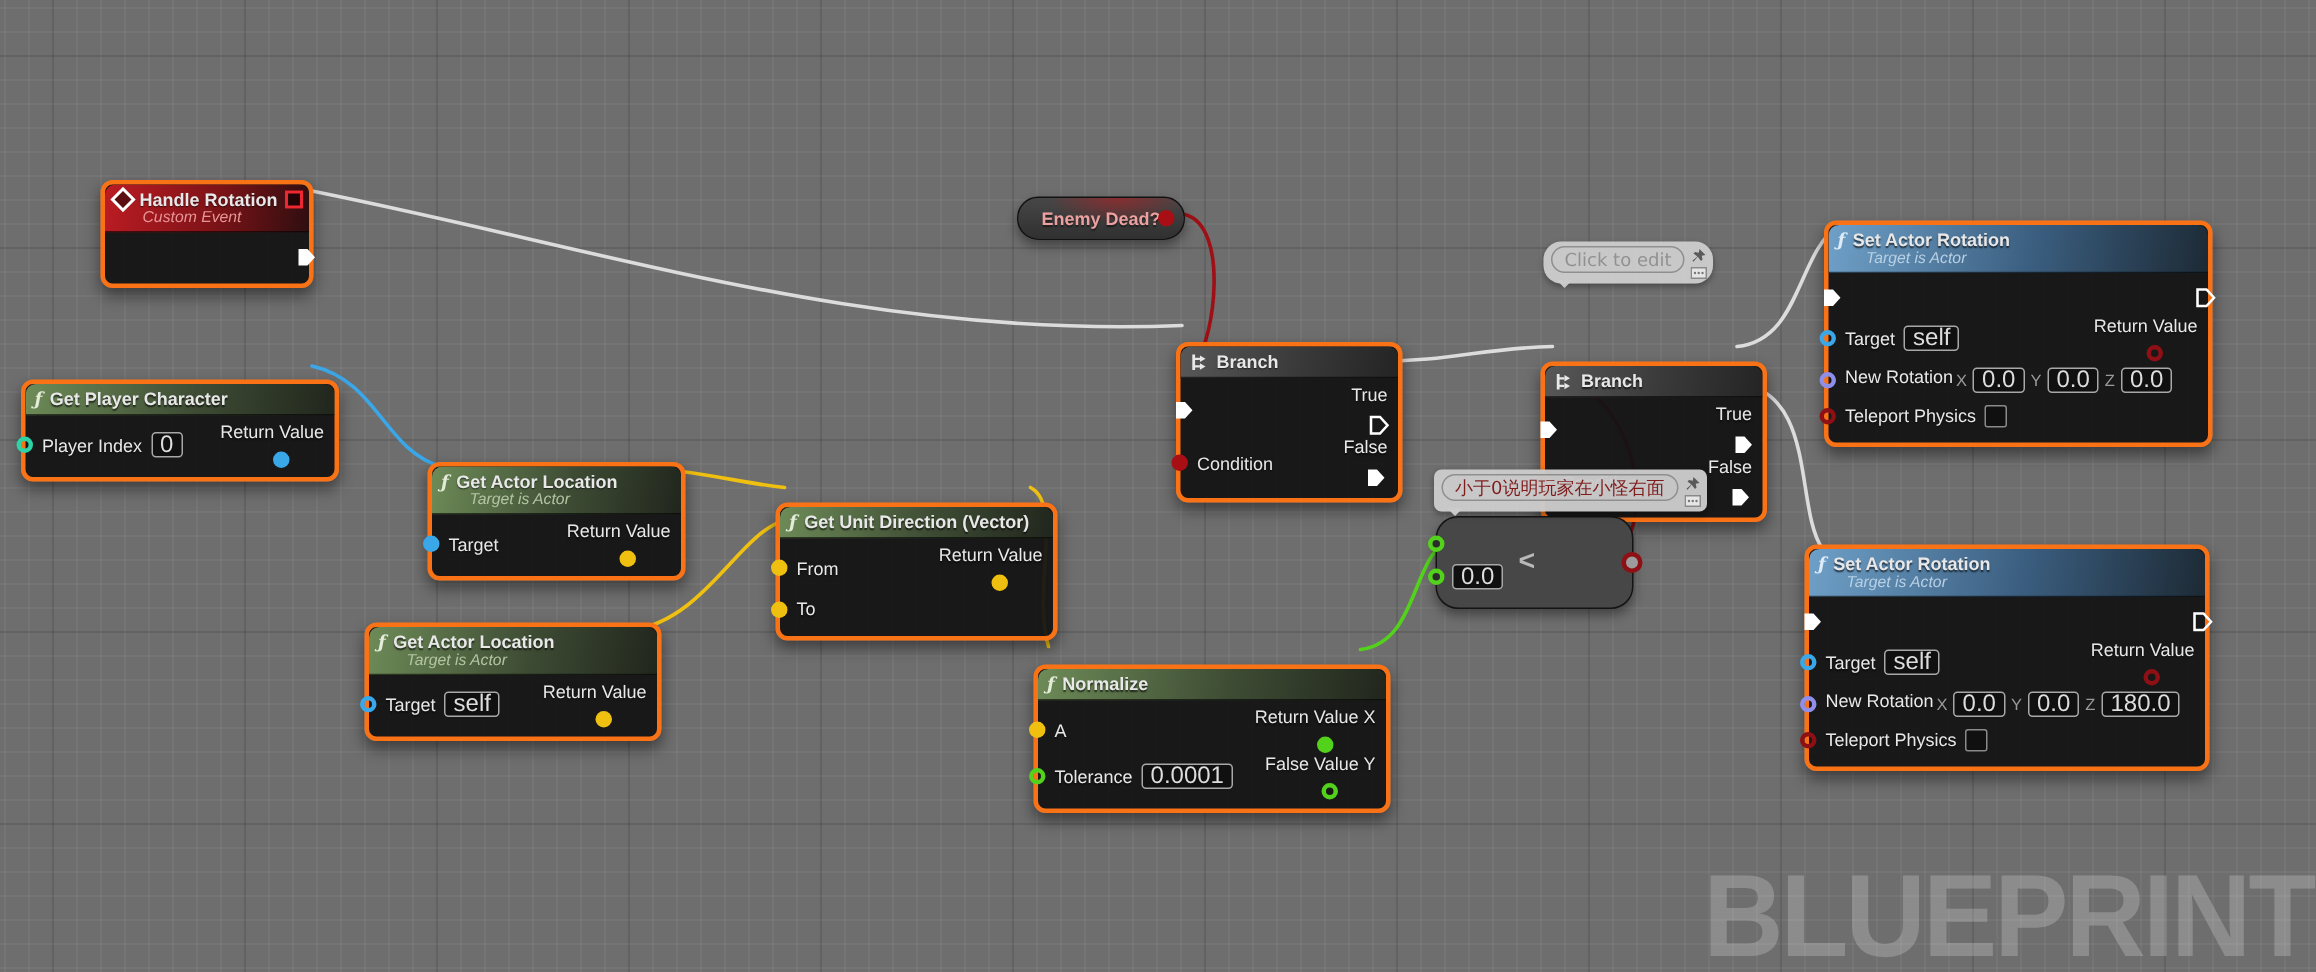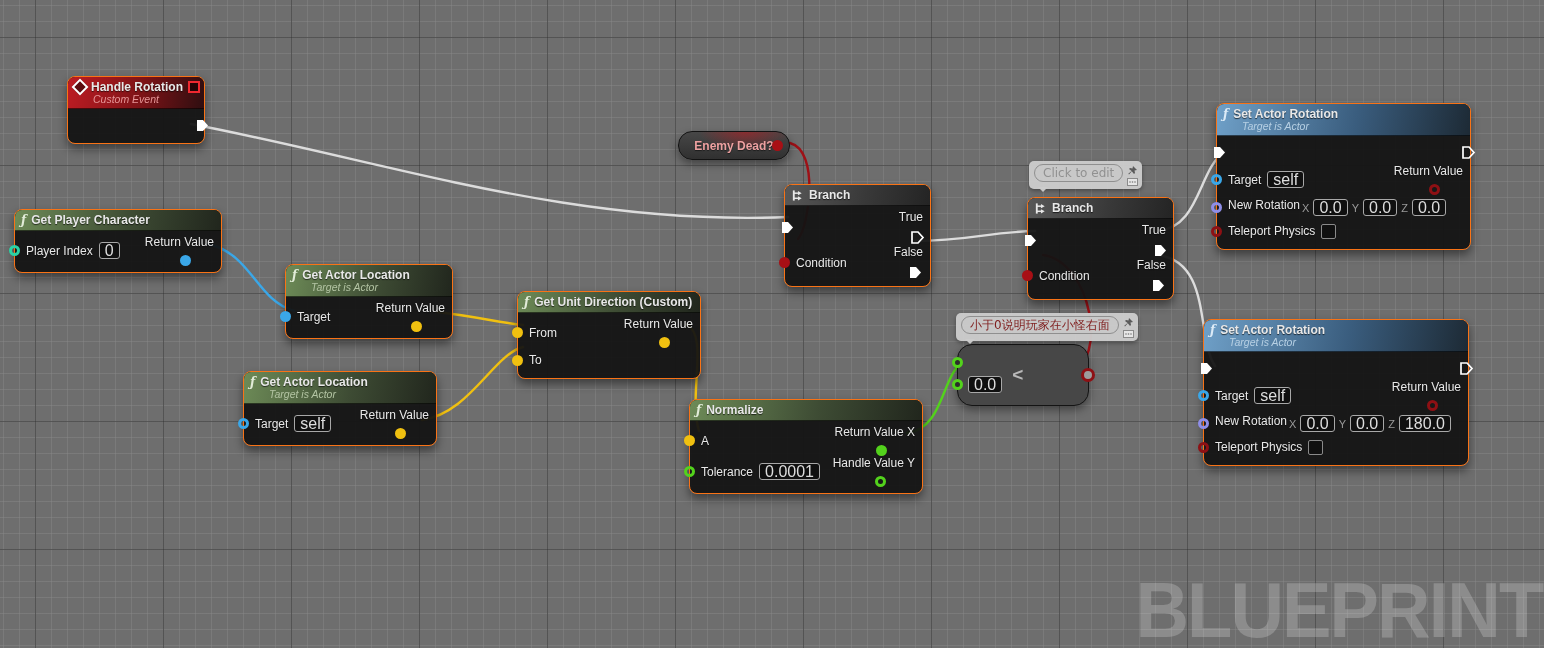--- a/index.html
+++ b/index.html
@@ -20,22 +20,23 @@
     font-size:78px;font-weight:bold;letter-spacing:-2px;
     color:rgba(255,255,255,.21);transform:scaleX(.95);transform-origin:right;
     user-select:none;
   }
   svg.wires{position:absolute;left:0;top:0;z-index:1;pointer-events:none;}
   svg.wires path{fill:none;stroke-width:2.4;stroke-linecap:round;}
 
   .node{
     position:absolute;z-index:2;color:#e8e8e8;
     background:rgba(19,19,19,.94);
-    border:1px solid #f97316;border-radius:8px;
+    border:3px solid #f97316;border-radius:8px;
     box-shadow:0 5px 10px rgba(0,0,0,.45);
+    margin-top:44px;
   }
   .hdr{border-radius:7px 7px 0 0;padding:3px 8px 3px 6px;border-bottom:1px solid rgba(0,0,0,.6);}
   .hdr-row{display:flex;align-items:center;gap:5px;}
   .title{font-weight:bold;font-size:12px;white-space:nowrap;text-shadow:0 1px 1px rgba(0,0,0,.65);}
   .sub{font-style:italic;font-size:10.5px;margin-left:19px;margin-top:-1px;white-space:nowrap;}
   .hdr.green{background:linear-gradient(100deg,#6d8b57 0%,#3e4c34 55%,#21261d 100%);}
   .hdr.green .sub{color:#b3c4a3;}
   .hdr.blue{background:linear-gradient(100deg,#6fa0c8 0%,#3a5d7e 55%,#1d2a35 100%);}
   .hdr.blue .sub{color:#b7d0e4;}
   .hdr.red{background:linear-gradient(100deg,#bd1c23 0%,#7c1317 55%,#2e0e10 100%);}
@@ -206,21 +207,21 @@
         <span class="pc fill-yellow"></span>
       </span>
     </div>
   </div>
 </div>
 
 <div class="node" style="left:517px;top:291px;width:182px;">
   <div class="hdr green">
     <div class="hdr-row">
       <span class="ficon">ƒ</span>
-      <span class="title">Get Unit Direction (Custom)</span>
+      <span class="title">Get Unit Direction (Vector)</span>
     </div>
   </div>
   <div class="body">
     <div class="row">
       <span class="pl">
         <span class="pc fill-yellow"></span>
         <span class="lbl">From</span>
       </span>
       <span class="pr">
         <span class="lbl">Return Value</span>
@@ -254,21 +255,21 @@
         <span class="pc fill-green"></span>
       </span>
     </div>
     <div class="row">
       <span class="pl">
         <span class="pc hollow-green"></span>
         <span class="lbl">Tolerance</span>
         <span class="valbox">0.0001</span>
       </span>
       <span class="pr">
-        <span class="lbl">Handle Value Y</span>
+        <span class="lbl">False Value Y</span>
         <span class="pc hollow-green"></span>
       </span>
     </div>
   </div>
 </div>
 
 <div class="pill-node" style="left:678px;top:131px;">
   <span class="lbl">Enemy Dead?</span>
   <span class="pc fill-red"></span>
 </div>
@@ -308,21 +309,21 @@
       <span class="pr">
         <span class="lbl">False</span>
         <svg width="16" height="15" viewBox="0 0 16 15">
             <path d="M3 2h6l5 5.5-5 5.5H3z" fill="#fff"></path>
           </svg>
       </span>
     </div>
   </div>
 </div>
 
-<div class="bubble" style="left:1029px;top:161px;">
+<div class="bubble" style="left:1029px;top:161px;border-radius:12px;">
   <span class="pill placeholder">Click to edit</span>
   <span class="icons">
     <svg width="11" height="11" viewBox="0 0 11 11">
       <path d="M6 1 L10 5 L7.5 5.5 L8 8 L7 9 L4.8 6.2 L2 9.5 L1.3 8.8 L4.6 6 L2 4 L3 3 L5.5 3.5 Z" fill="#5a5a5a"></path>
     </svg>
     <svg width="11" height="8" viewBox="0 0 11 8">
       <rect x="0.5" y="0.5" width="10" height="7" fill="#e6e6e6" stroke="#8a8a8a"></rect>
       <circle cx="3" cy="4" r="0.8" fill="#777"></circle>
         <circle cx="5.5" cy="4" r="0.8" fill="#777"></circle>
         <circle cx="8" cy="4" r="0.8" fill="#777"></circle>

